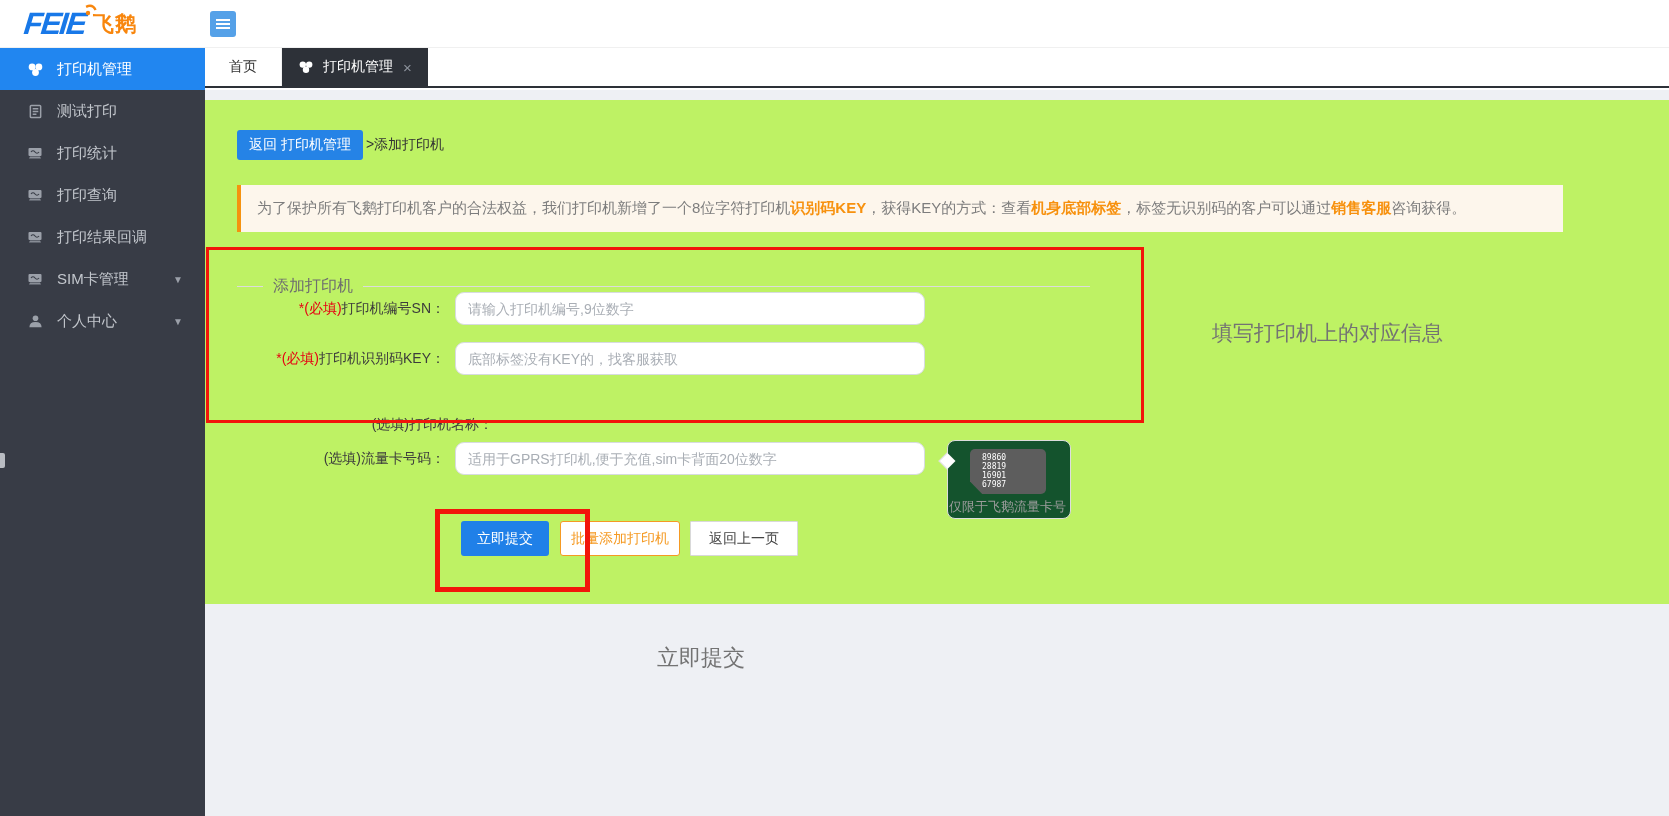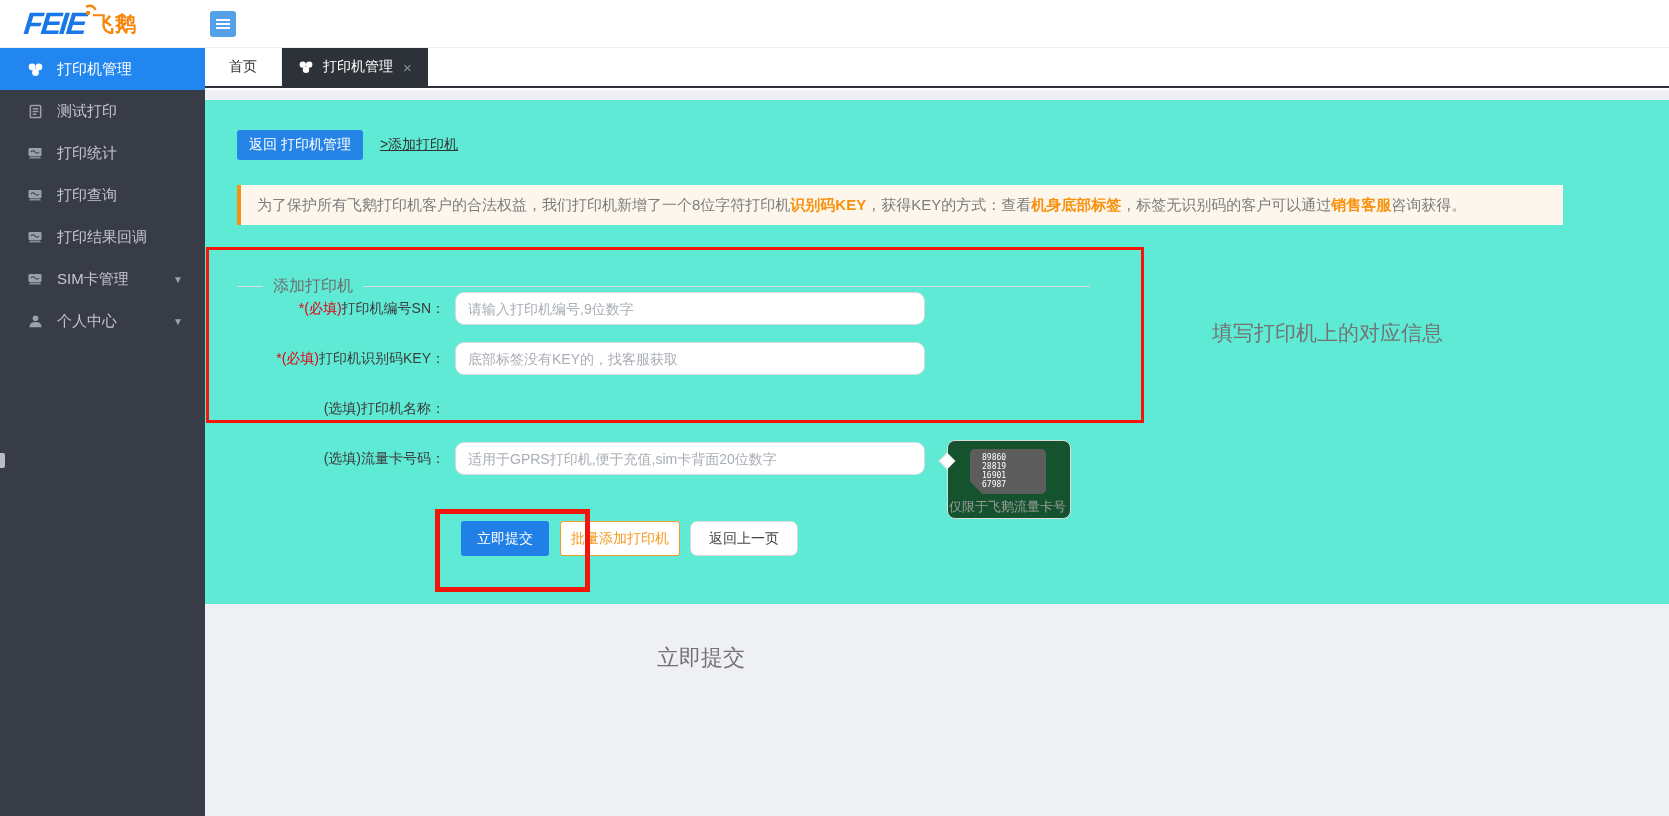--- a/index.html
+++ b/index.html
@@ -31,28 +31,28 @@
   .tabbar { position:absolute; left:205px; top:48px; width:1464px; height:40px; background:#fff;
             border-bottom:2px solid #2d3138; display:flex; }
   .tab { height:38px; display:flex; align-items:center; padding:0 24px; font-size:14px; color:#333;
          background:#fff; cursor:pointer; border-right:1px solid #f2f2f2; }
   .tab.active { background:#2d3138; color:#fff; border-right:none; padding:0 16px; }
   .tab .t-icon { width:17px; height:17px; margin-right:8px; color:#fff; }
   .tab .t-close { margin-left:10px; color:#8d939c; font-size:15px; cursor:pointer; }
 
   
   .content { position:absolute; left:205px; top:90px; width:1464px; height:726px; background:#eef0f4; }
-  .panel { position:absolute; left:0; top:10px; width:1464px; height:504px; background:#5eead4; }
+  .panel { position:absolute; left:0; top:10px; width:1464px; height:504px; background:#bef264; }
 
   .toolbar-row { position:absolute; left:32px; top:30px; display:flex; align-items:center; }
   .btn-back-manage { background:#2583e6; color:#fff; border:none; border-radius:3px; height:30px;
                      padding:0 12px; font-size:14px; cursor:pointer; }
-  .crumb { font-size:14px; color:#333; margin-left:17px;text-decoration:underline; }
-
-  .notice { position:absolute; left:32px; top:85px; width:1326px; height:40px; background:#fdf6ec;
+  .crumb { font-size:14px; color:#333; margin-left:3px; }
+
+  .notice { position:absolute; left:32px; top:85px; width:1326px; height:47px; background:#fdf6ec;
             border-left:4px solid #f5920f; display:flex; align-items:center; padding-left:16px;
             font-size:15px; color:#7d7d7d; white-space:nowrap; }
   .notice .hl { color:#f7910e; font-weight:700; cursor:pointer; }
 
   .legend-row { position:absolute; left:32px; top:176px; width:853px; display:flex; align-items:center; }
   .legend-row .line { height:1px; background:#dcdcdc; }
   .legend-row .line.short { width:26px; }
   .legend-row .line.long { flex:1; }
   .legend-row .legend-text { font-size:16px; color:#6e6e6e; padding:0 10px; }
 
@@ -64,21 +64,21 @@
                     padding:0 12px; font-size:14px; color:#333; outline:none;
                     font-family:"Liberation Sans","DejaVu Sans",sans-serif; }
   .form-row input::placeholder { color:#a9aeb5; }
 
   .btn-row { position:absolute; left:256px; top:421px; display:flex; align-items:center; }
   .btn-submit { width:88px; height:35px; background:#2080e8; color:#fff; border:none; border-radius:3px;
                 font-size:14px; cursor:pointer; }
   .btn-batch { height:35px; margin-left:11px; background:#fff; color:#f59a23; border:1px solid #f59a23;
                border-radius:3px; font-size:14px; padding:0 10px; cursor:pointer; }
   .btn-goback { height:35px; margin-left:10px; background:#fff; color:#444; border:1px solid #d9d9d9;
-                border-radius:7px; font-size:14px; padding:0 18px; cursor:pointer; }
+                border-radius:1px; font-size:14px; padding:0 18px; cursor:pointer; }
 
   
   .sim-tip { position:absolute; left:947px; top:440px; width:124px; height:79px; background:#14532d;
              border:1px solid #ddd; border-radius:8px; }
   .sim-tip .arrow { position:absolute; left:-7px; top:14px; width:12px; height:12px; background:#fff;
                     border-left:1px solid #ddd; border-bottom:1px solid #ddd; transform:rotate(45deg); }
   .sim-card { position:absolute; left:22px; top:8px; width:76px; height:45px; background:#5d5d5d;
               border-radius:5px; clip-path:polygon(0 0,100% 0,100% 100%,16% 100%,0 72%); padding:4px 0 0 12px; }
   .sim-card div { color:#fff; font-size:8px; line-height:9px; font-family:"DejaVu Sans Mono",monospace; }
   .sim-caption { position:absolute; left:1px; top:57px; width:119px; font-size:13px; color:#9c9c9c; white-space:nowrap; }
@@ -232,21 +232,21 @@
       <div class="form-row required" style="top:192px;">
         <span class="f-label"><span class="mark">*(必填)</span><span>打印机编号SN：</span></span>
         <input type="text" placeholder="请输入打印机编号,9位数字" style="">
       </div>
 
       <div class="form-row required" style="top:242px;">
         <span class="f-label"><span class="mark">*(必填)</span><span>打印机识别码KEY：</span></span>
         <input type="text" placeholder="底部标签没有KEY的，找客服获取" style="">
       </div>
 
-      <div class="form-row" style="top:292px;">
+      <div class="form-row" style="top:308px;padding-left:48px;">
         <span class="f-label"><span class="mark">(选填)</span><span>打印机名称：</span></span>
       </div>
 
       <div class="form-row" style="top:342px;">
         <span class="f-label"><span class="mark">(选填)</span><span>流量卡号码：</span></span>
         <input type="text" placeholder="适用于GPRS打印机,便于充值,sim卡背面20位数字" style="">
       </div>
 
       <div class="btn-row">
         <button class="btn-submit">立即提交</button>

